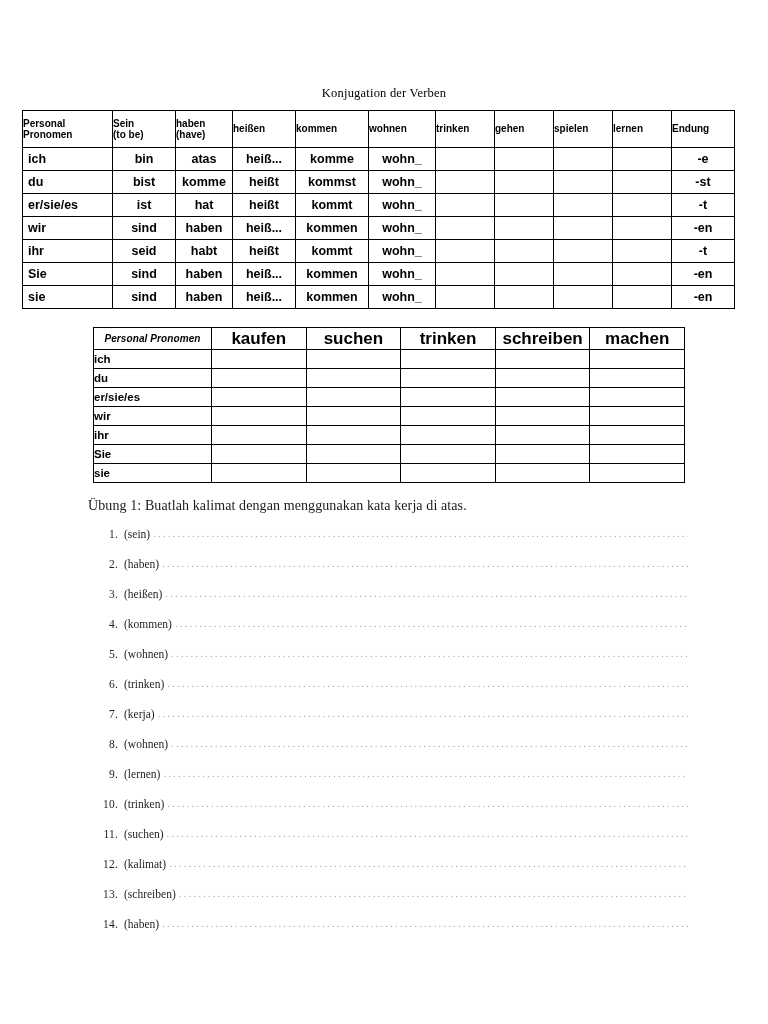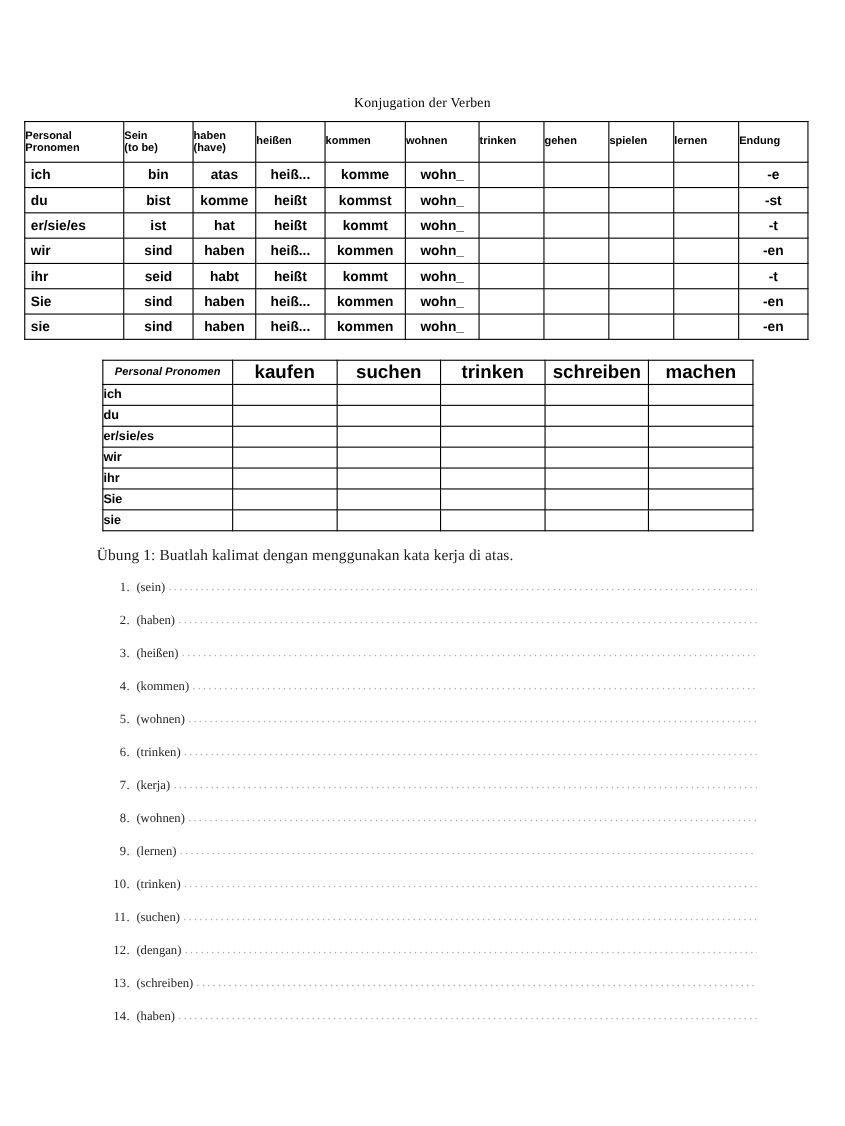--- a/index.html
+++ b/index.html
@@ -433,21 +433,21 @@
     <span class="verb">(trinken)</span>
     <span class="leader">................................................................................................................................................................</span>
   </li>
   <li class="item">
     <span class="num">11.</span>
     <span class="verb">(suchen)</span>
     <span class="leader">................................................................................................................................................................</span>
   </li>
   <li class="item">
     <span class="num">12.</span>
-    <span class="verb">(dengan)</span>
+    <span class="verb">(kalimat)</span>
     <span class="leader">................................................................................................................................................................</span>
   </li>
   <li class="item">
     <span class="num">13.</span>
     <span class="verb">(schreiben)</span>
     <span class="leader">................................................................................................................................................................</span>
   </li>
   <li class="item">
     <span class="num">14.</span>
     <span class="verb">(haben)</span>

